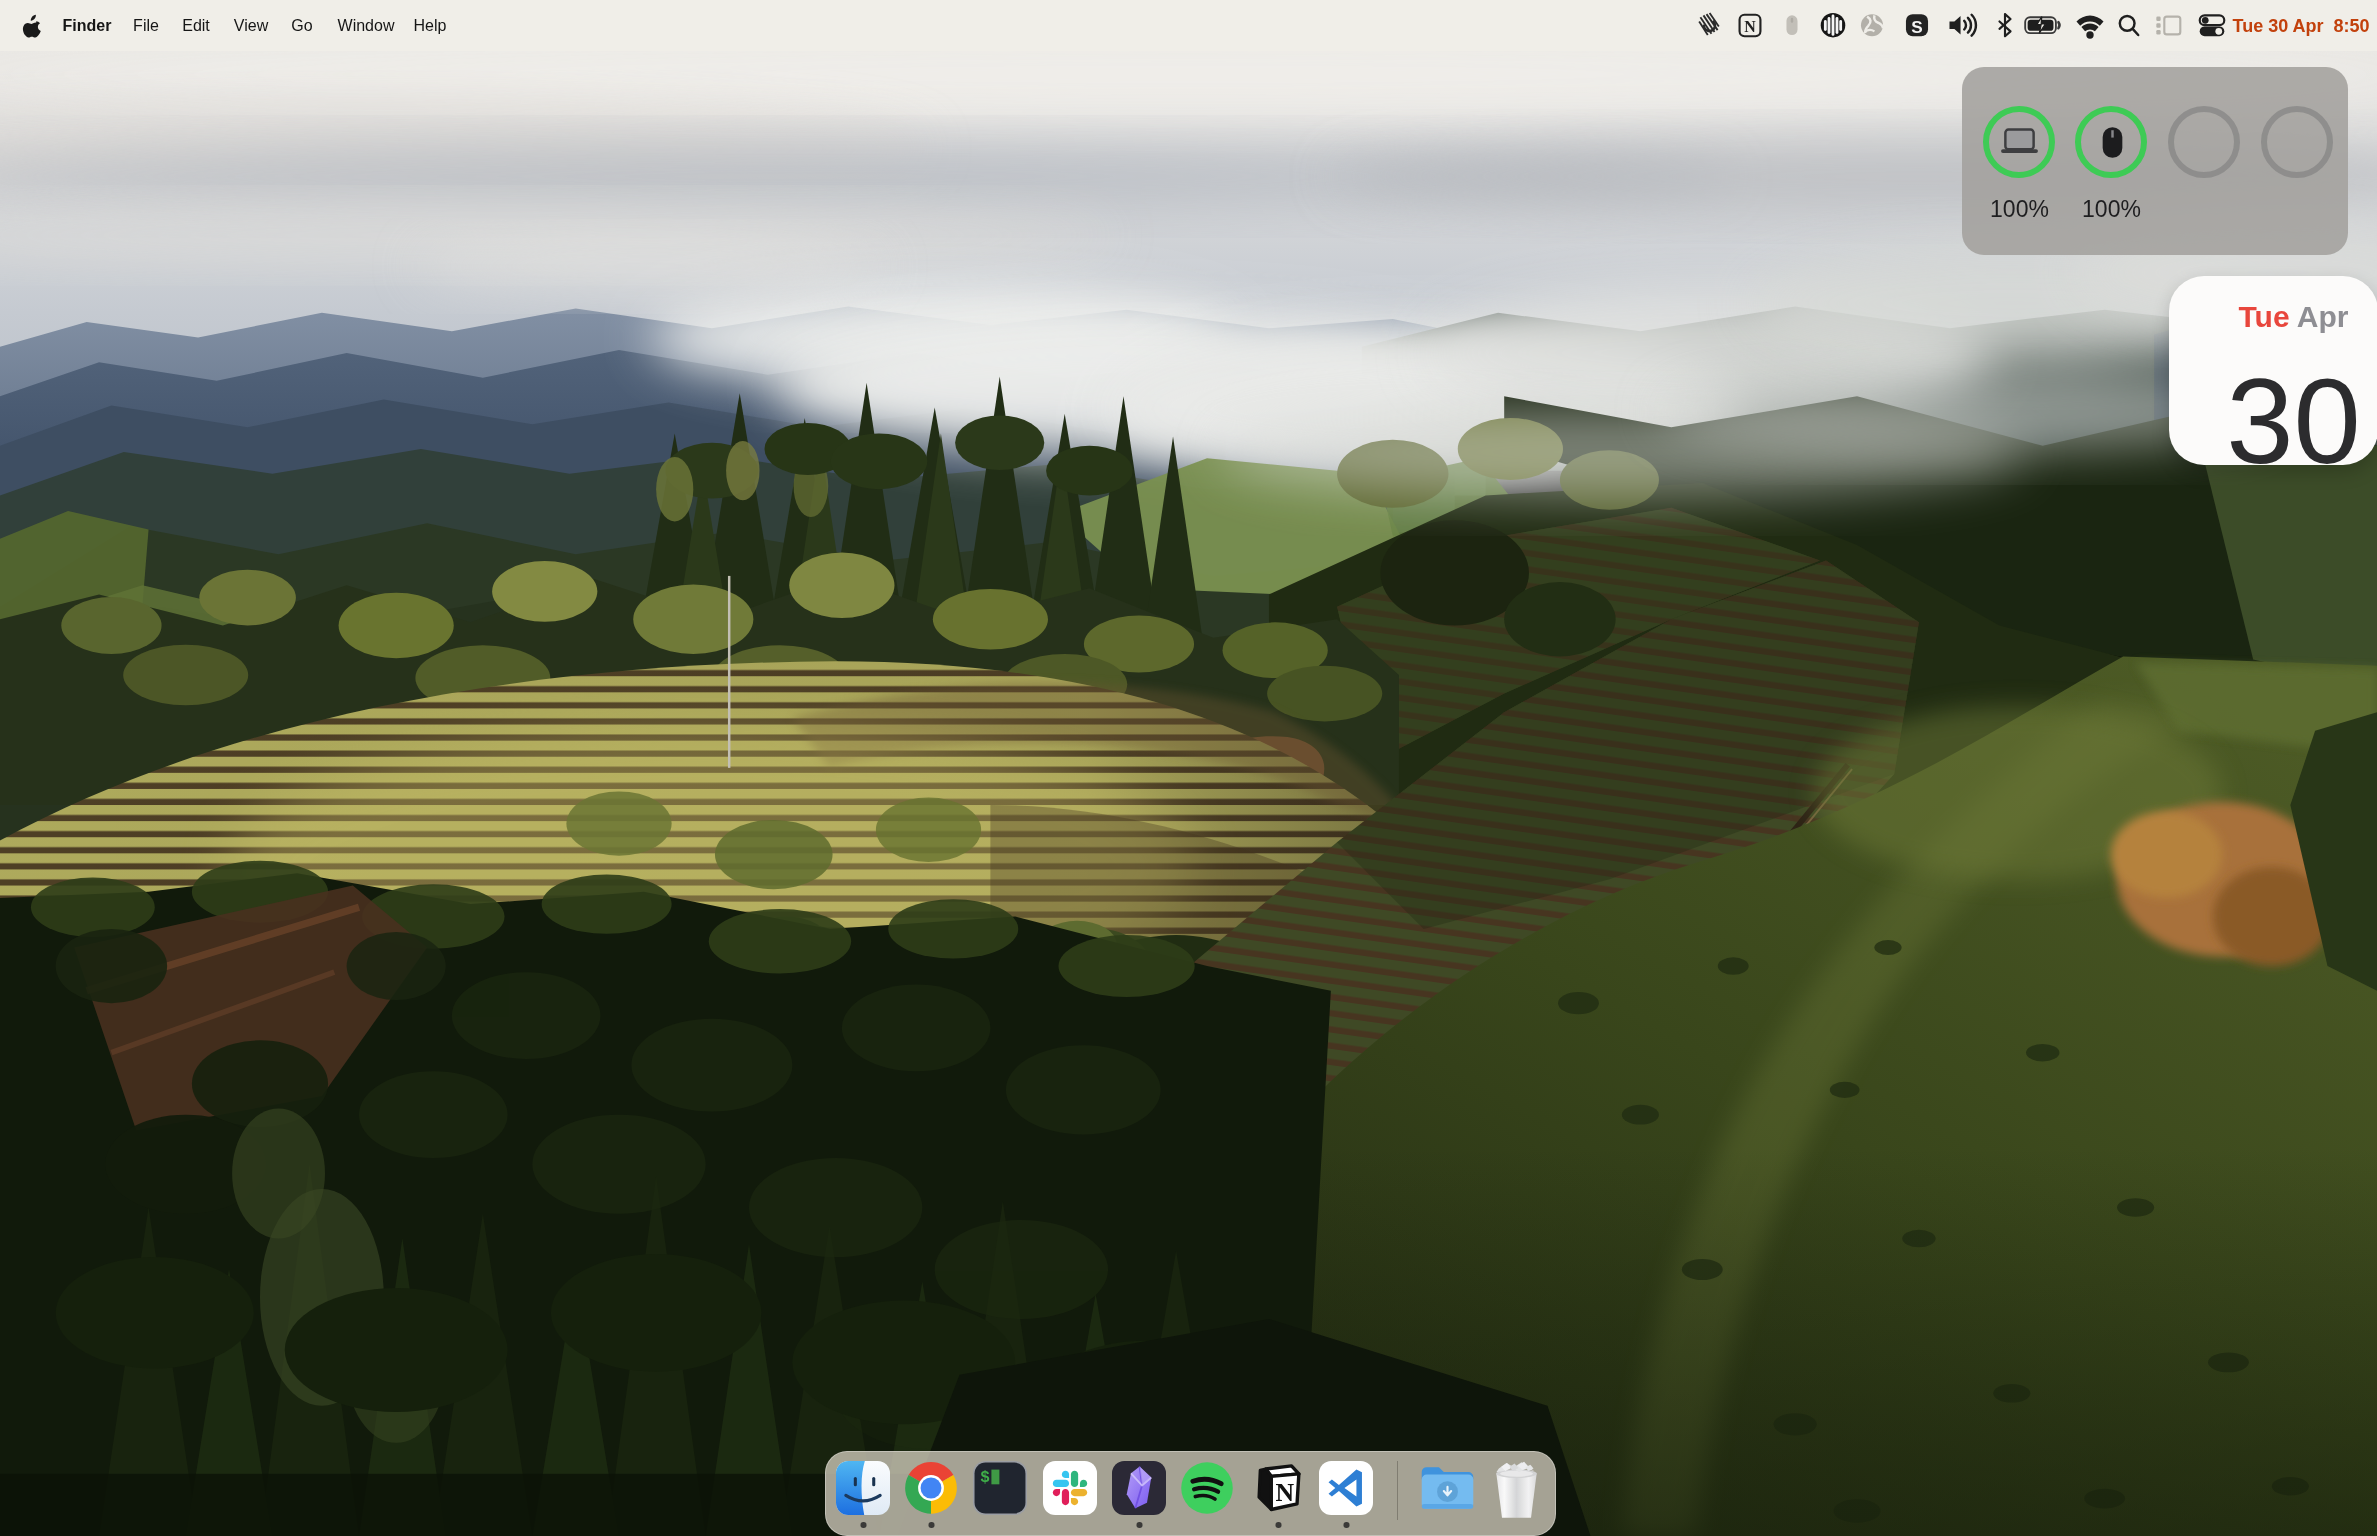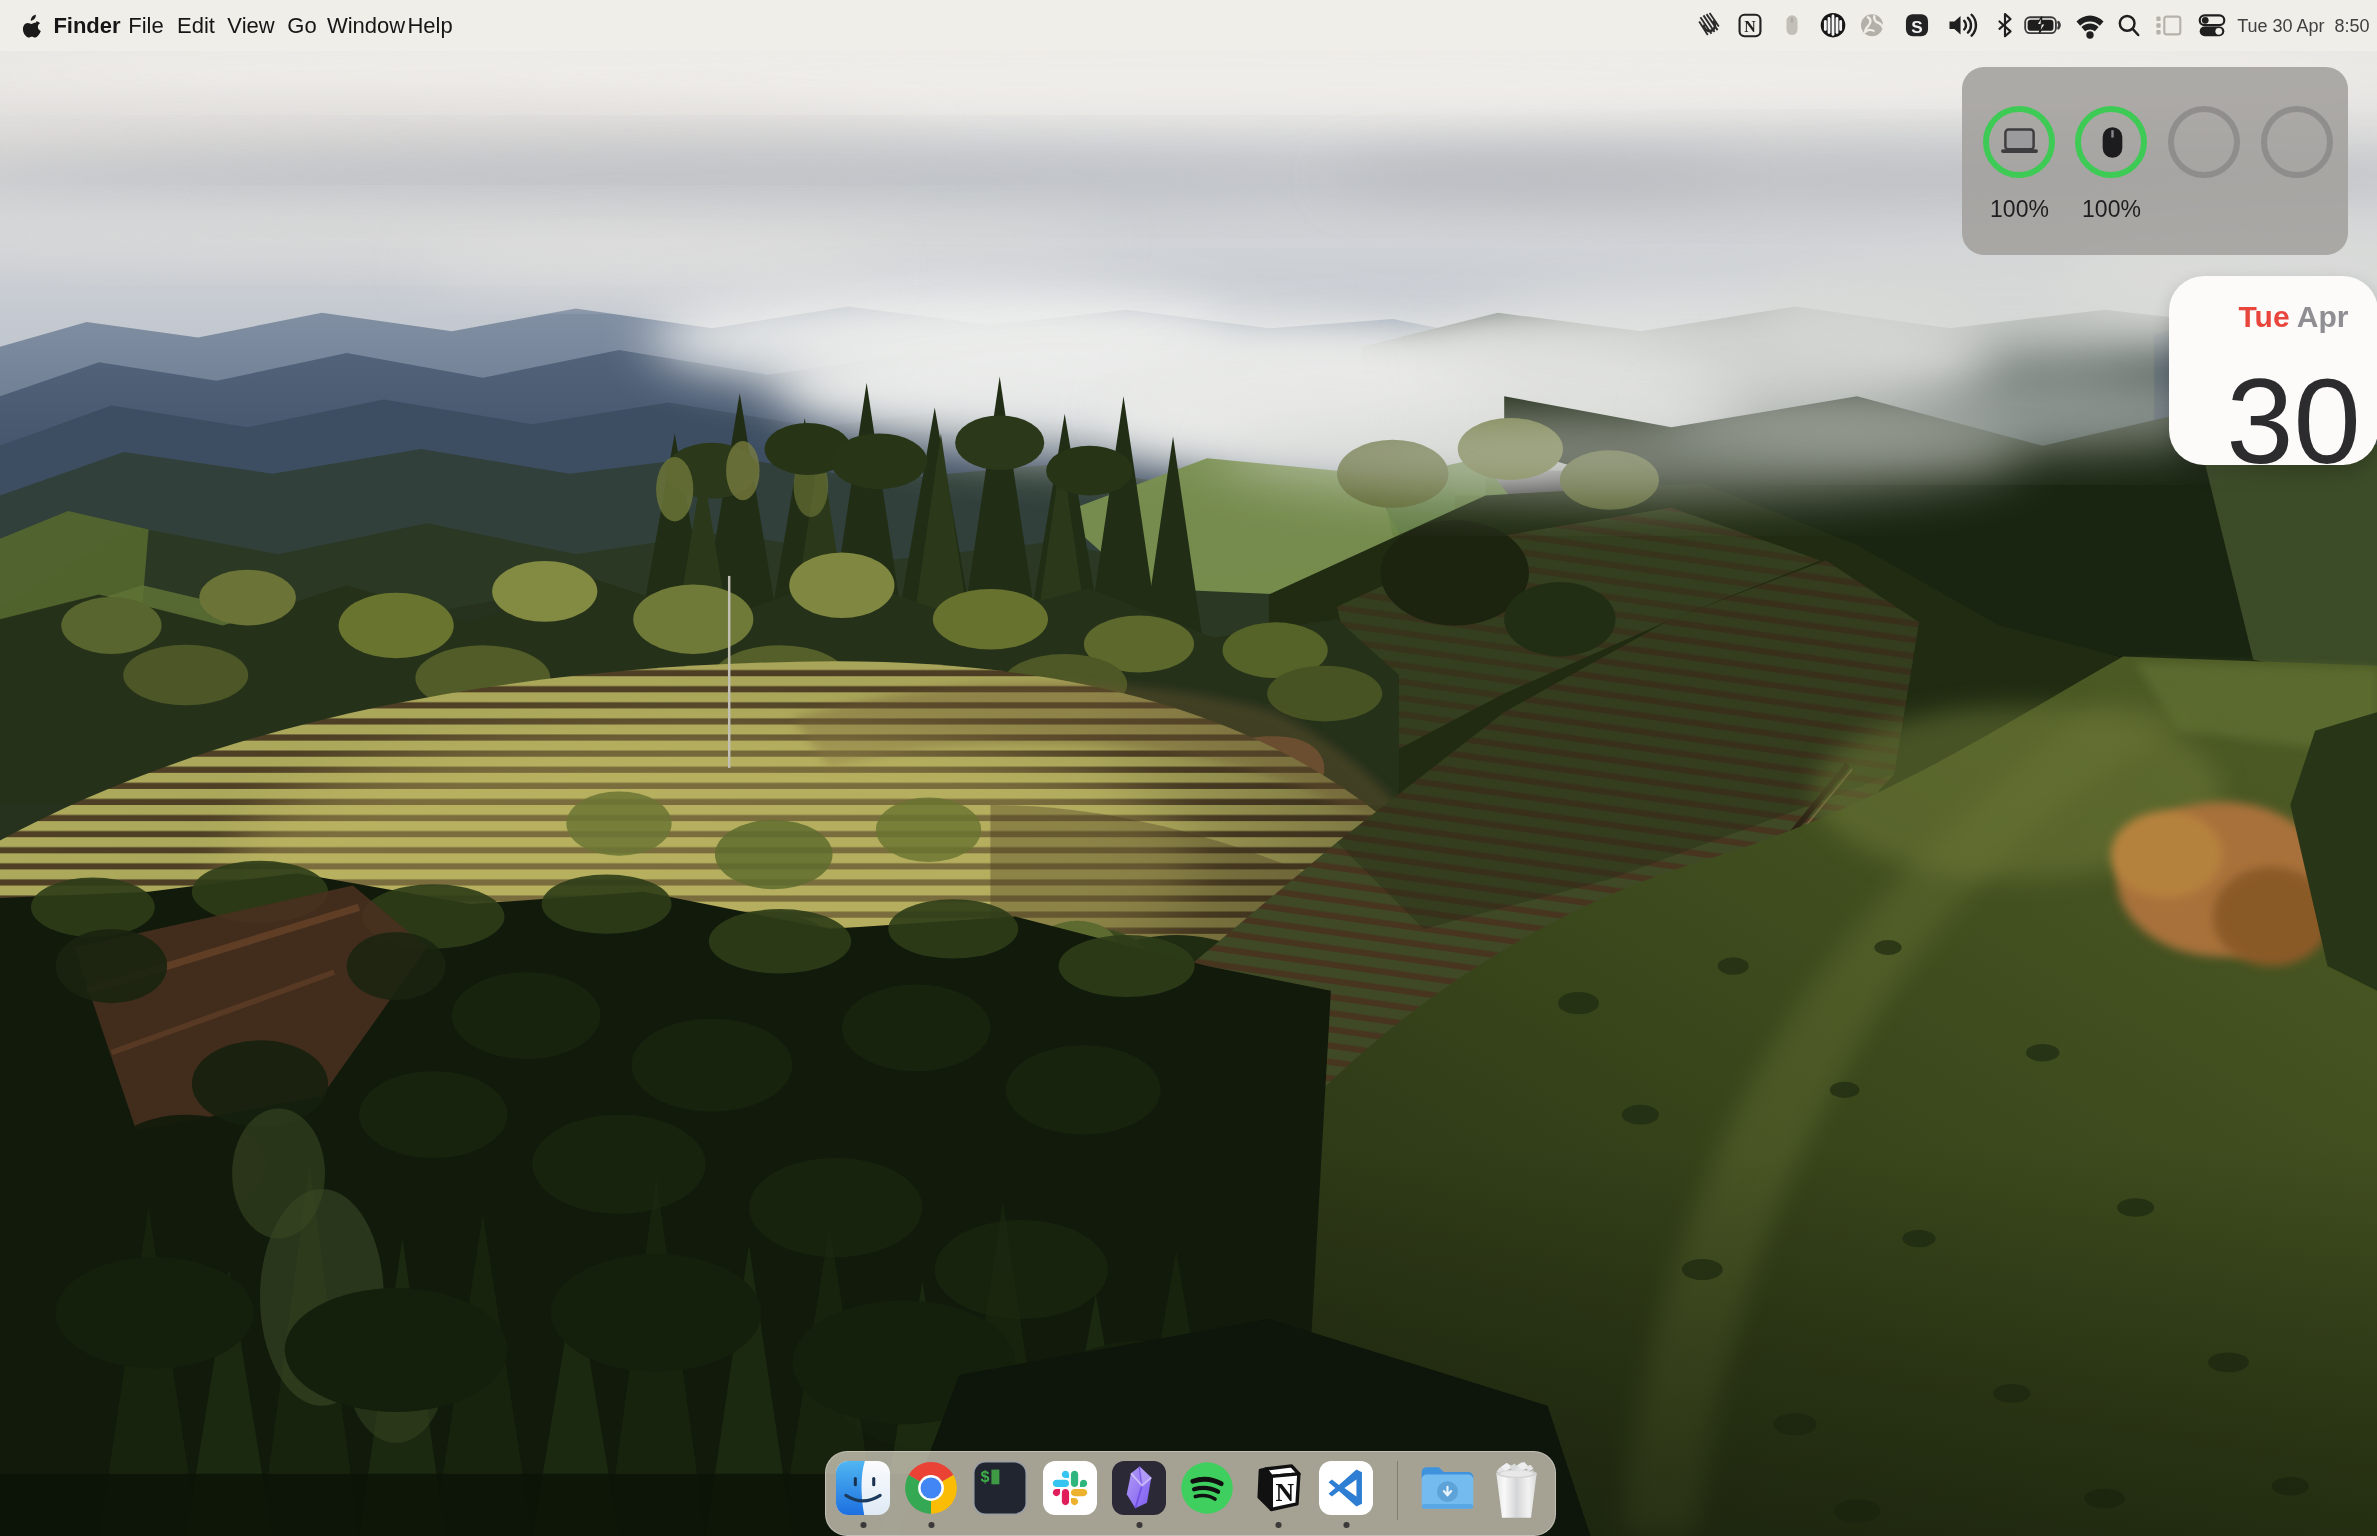--- a/index.html
+++ b/index.html
@@ -1,23 +1,23 @@
 <!DOCTYPE html>
 <html style="font-size:10px"><head>
 <meta charset="utf-8">
 <style>
   html,body{margin:0;padding:0;background:#000;}
   #screen{position:relative;width:2377px;height:1537px;overflow:hidden;font-family:"Liberation Sans",sans-serif;}
   #wall{position:absolute;left:0;top:0;width:2377px;height:1537px;}
   
   #menubar{position:absolute;left:0;top:0;width:2377px;height:51px;background:#f0eee8;}
-  .mi{position:absolute;top:0;height:51px;line-height:51px;color:#161616;font-size:22px;transform:translateX(-50%);white-space:nowrap;}
+  .mi{position:absolute;top:0;height:51px;line-height:51px;color:#161616;font-size:16px;transform:translateX(-50%);white-space:nowrap;}
   .mb{font-weight:bold;}
   .sic{position:absolute;top:0;height:51px;display:flex;align-items:center;transform:translateX(-50%);}
-  #clock{position:absolute;top:0;height:51px;line-height:52px;right:7.4px;color:#404040;font-size:18px;white-space:nowrap;}
+  #clock{position:absolute;top:0;height:51px;line-height:52px;right:7.4px;color:#c2410c;font-size:18px;white-space:nowrap;font-weight:bold;}
   
   #bat{position:absolute;left:1962px;top:67px;width:386px;height:188px;border-radius:22px;background:rgba(163,160,157,0.88);}
   .ring{position:absolute;top:76px;width:60px;height:60px;border-radius:50%;transform:translate(-37px,-37px);}
   .g1{border:6.8px solid #3ecb55;}
   .g0{border:6.8px solid rgba(125,125,125,0.6);}
   .pct{position:absolute;top:129px;width:99px;text-align:center;transform:translateX(-50px);font-size:23px;color:#1e1e20;}
   #cal{position:absolute;left:2169px;top:276px;width:189px;height:189px;border-radius:35px;background:#fcfbfa;box-shadow:0 7.4px 18.6px rgba(0,0,0,0.18);padding-left:20px;}
   #cal .hd{position:absolute;top:23.5px;width:100%;text-align:center;font-size:30px;font-weight:bold;letter-spacing:0px;}
   #cal .hd .tue{color:#e8463c;}
   #cal .hd .apr{color:#8e8e93;}

